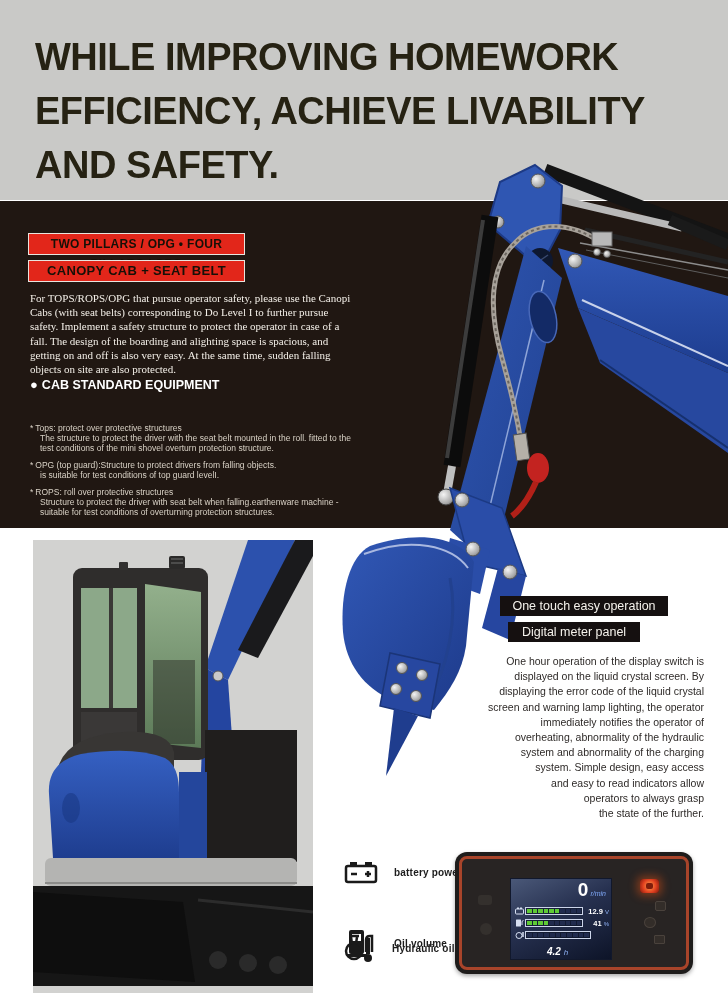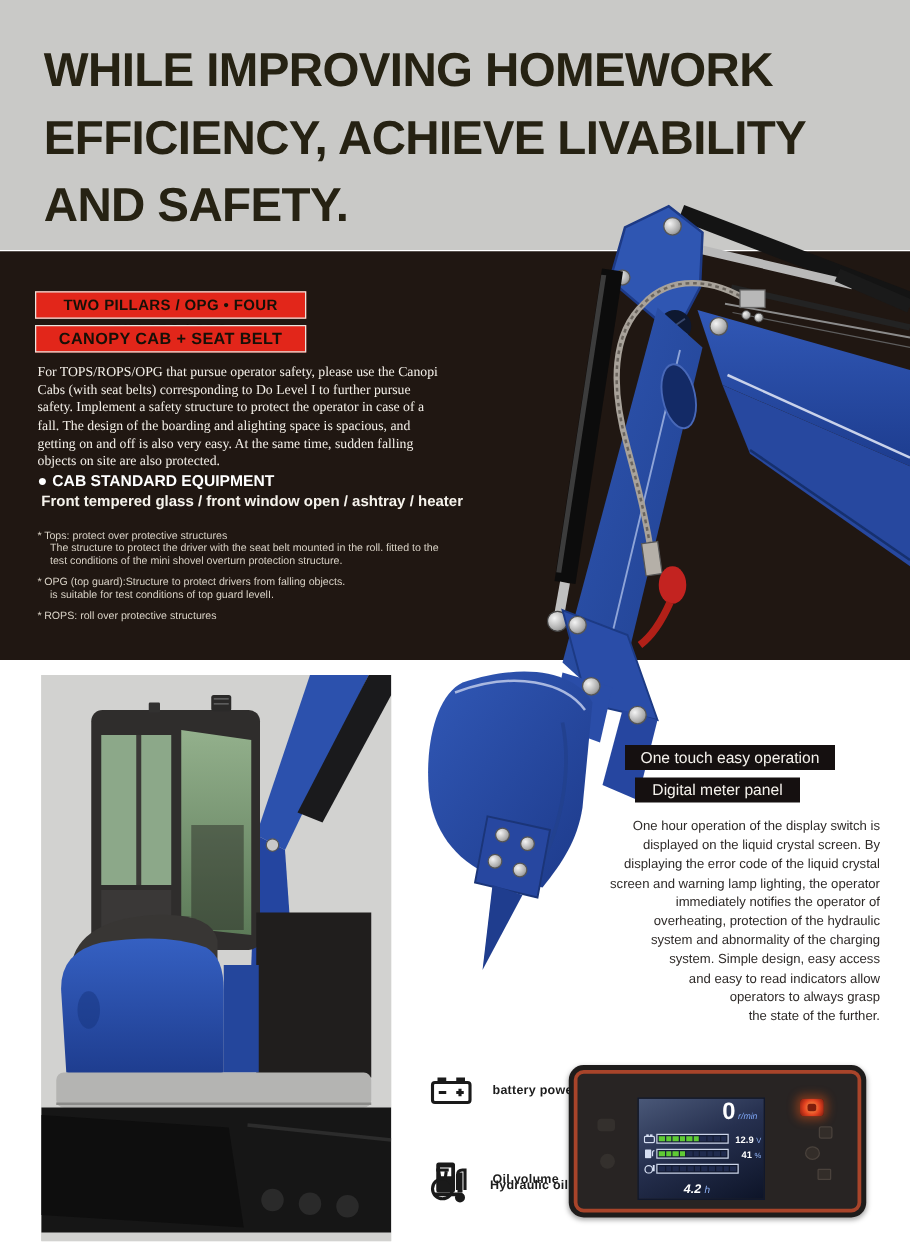--- a/index.html
+++ b/index.html
@@ -83,32 +83,32 @@
   <div class="black-panel"></div>
 
   <div class="banner-red" style="top:233px;">TWO PILLARS / OPG • FOUR PILLARS / OPG</div>
   <div class="banner-red" style="top:260px;font-size:13px;">CANOPY CAB + SEAT BELT</div>
 
   <p class="safety-par" style="margin:0;">For TOPS/ROPS/OPG that pursue operator safety, please use the Canopi Cabs (with seat belts) corresponding to Do Level I to further pursue safety. Implement a safety structure to protect the operator in case of a fall. The design of the boarding and alighting space is spacious, and getting on and off is also very easy. At the same time, sudden falling objects on site are also protected.</p>
 
   <div class="equip-head">
     <span class="dot">●</span><span>CAB STANDARD EQUIPMENT</span>
   </div>
-  <div class="equip-items">Front tempered glass / front window open / ashtray / heater</div>
 
   <div class="footnote" style="top:423px;">
     <span class="fn-head"><span class="fn-mark">*</span><span>Tops: protect over protective structures</span></span>
     <span class="fn-body">The structure to protect the driver with the seat belt mounted in the roll.  fitted to the test conditions of the mini shovel overturn protection structure.</span>
   </div>
   <div class="footnote" style="top:460px;">
     <span class="fn-head"><span class="fn-mark">*</span><span>OPG (top guard):Structure to protect drivers from falling objects.</span></span>
     <span class="fn-body">is suitable for test conditions of top guard levelI.</span>
   </div>
   <div class="footnote" style="top:487px;">
     <span class="fn-head"><span class="fn-mark">*</span><span>ROPS: roll over protective structures</span></span>
+    <span class="fn-body">Structure to protect the driver with seat belt when falling.earthenware machine - suitable for test conditions of overturning protection structures.</span>
   </div>
 
   <svg class="arm-photo" viewBox="0 0 398 655" width="398" height="655">
     <defs>
       <linearGradient id="boomG" x1="0" y1="0" x2="0" y2="1">
         <stop offset="0" stop-color="#3158b6"></stop>
           <stop offset="1" stop-color="#1d3c8e"></stop>
       </linearGradient>
       <linearGradient id="stickG" x1="0" y1="0" x2="1" y2="1">
         <stop offset="0" stop-color="#2f56b2"></stop>
@@ -241,21 +241,21 @@
 
   <div class="banner-black banner-one">One touch easy operation</div>
   <div class="banner-black banner-two">Digital meter panel</div>
 
   <div class="feature-par">
     <span>One hour operation of the display switch is</span>
     <span>displayed on the liquid crystal screen. By</span>
     <span>displaying the error code of the liquid crystal</span>
     <span>screen and warning lamp lighting, the operator</span>
     <span>immediately notifies the operator of</span>
-    <span>overheating, protection of the hydraulic</span>
+    <span>overheating, abnormality of the hydraulic</span>
     <span>system and abnormality of the charging</span>
     <span>system. Simple design, easy access</span>
     <span>and easy to read indicators allow</span>
     <span>operators to always grasp</span>
     <span>the state of the further.</span>
   </div>
 
   <div class="legend-row" style="left:344px;top:858px;">
     <svg width="34" height="28" viewBox="0 0 34 28">
       <rect x="2" y="8" width="30" height="16" rx="2" fill="none" stroke="#1a1a1a" stroke-width="2.5"></rect>

